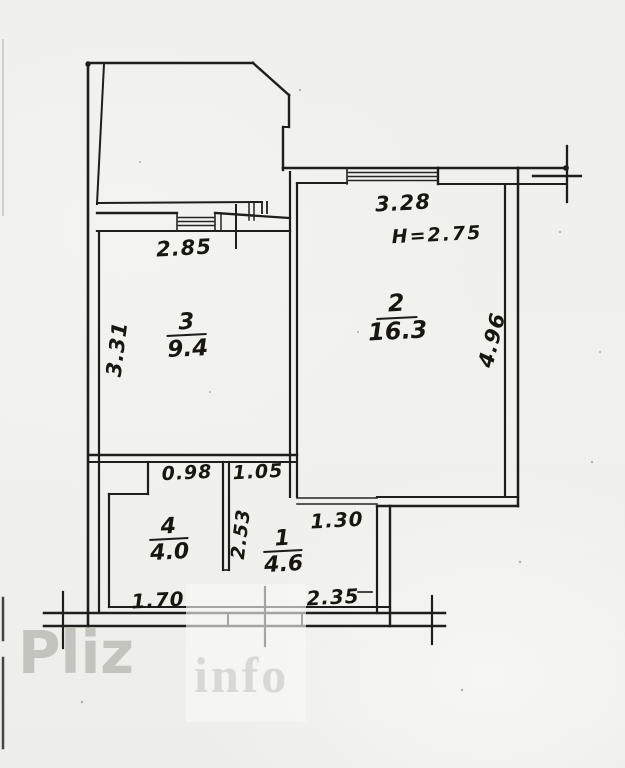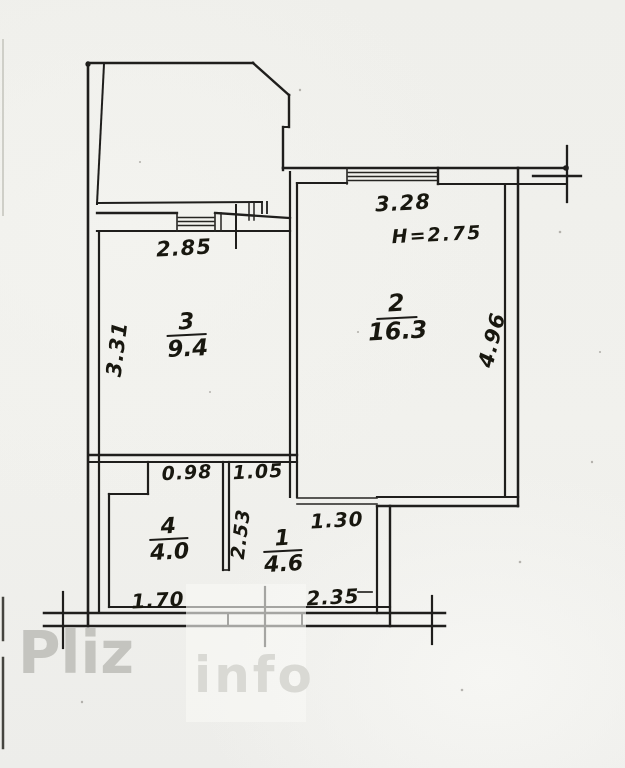--- a/index.html
+++ b/index.html
@@ -38,21 +38,21 @@
   }
   .room-label .area{margin-top:2px;line-height:1.05;}
   .rl-lg .num{font-size:24px}.rl-lg .area{font-size:24px}
   .rl-md .num{font-size:23px}.rl-md .area{font-size:23px}
   .rl-sm .num{font-size:22px}.rl-sm .area{font-size:22px}
 
   
   .wm{position:absolute;font-weight:700;font-style:normal;user-select:none;}
   .wm-dom{left:10px;top:606px;z-index:1;font-size:30px;letter-spacing:3px;color:#b7b7b1;}
   .wm-pliz{left:18px;top:626px;z-index:1;font-size:58px;line-height:0.95;color:#c4c4bf;}
-  .wm-info{left:194px;top:646px;z-index:4;font-size:50px;letter-spacing:3px;color:#d9d9d4;}
+  .wm-info{left:194px;top:646px;z-index:4;font-size:50px;letter-spacing:3px;color:#d9d9d4;font-family:Liberation Serif, serif;}
   .wm-band{
     position:absolute;left:186px;top:584px;width:120px;height:138px;z-index:3;
     background:rgba(249,249,246,0.62);
   }
 </style>
 </head>
 <body>
 
 <div class="page">
 

